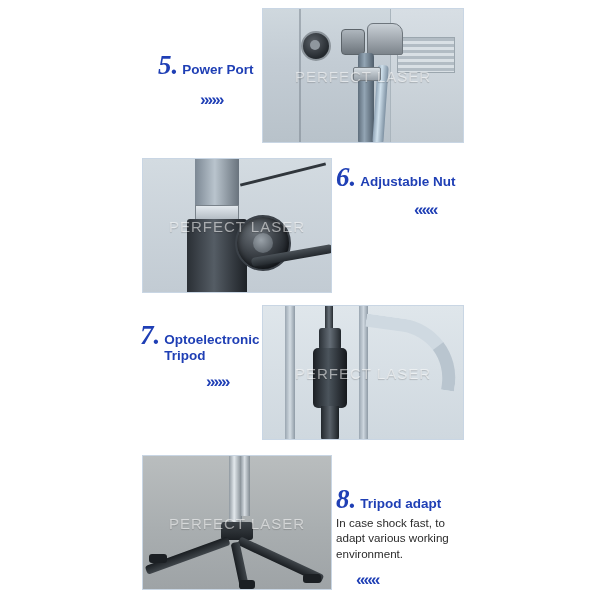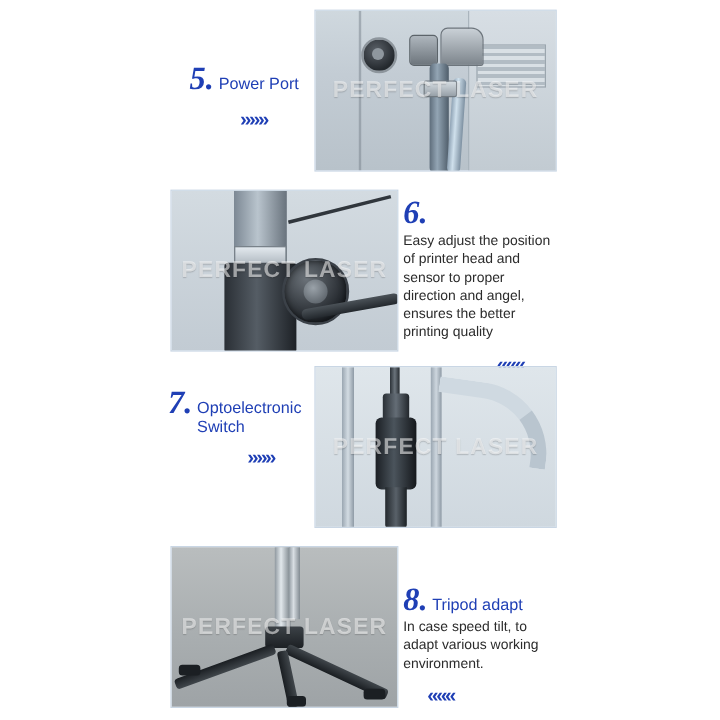--- a/index.html
+++ b/index.html
@@ -27,22 +27,22 @@
     background: #dfe6ec;
     overflow: hidden;
     box-sizing: border-box;
   }
   .photo .wm {
     position: absolute;
     left: 50%;
     top: 50%;
     transform: translate(-50%, -50%);
     color: rgba(255,255,255,0.55);
-    font-weight: bold;
-    font-size: 19px;
+    font-weight: normal;
+    font-size: 15px;
     letter-spacing: 1px;
     white-space: nowrap;
     font-family: "Liberation Sans", sans-serif;
     text-shadow: 0 1px 1px rgba(0,0,0,0.18);
     pointer-events: none;
   }
 
   
   .txt {
     position: absolute;
@@ -55,21 +55,21 @@
   .num {
     color: #1f3fb5;
     font-family: "Liberation Serif", serif;
     font-style: italic;
     font-weight: bold;
     font-size: 27px;
     line-height: 1;
   }
   .title {
     color: #1f3fb5;
-    font-weight: normal;
+    font-weight: bold;
     font-size: 13.5px;
     line-height: 1.15;
   }
   .desc {
     color: #2b2b2b;
     font-size: 11.6px;
     line-height: 1.32;
     margin-top: 2px;
     max-width: 128px;
   }
@@ -294,40 +294,40 @@
     <div class="body"></div>
     <div class="nutwheel"></div>
     <div class="wire"></div>
     <div class="wire2"></div>
     <div class="wm">PERFECT LASER</div>
   </div>
 
   <div class="txt" id="txt6">
     <div class="head">
       <span class="num">6.</span>
+      <span class="title">Adjustable Nut</span>
     </div>
-    <div class="desc">Easy adjust the position of printer head and sensor to proper direction and angel, ensures the better printing quality</div>
     <div class="arrows">«««</div>
   </div>
 
   <div class="photo" id="photo7">
     <div class="bgtube"></div>
     <div class="bgtube2"></div>
     <div class="sensor-cable"></div>
     <div class="sensor-top"></div>
     <div class="sensor"></div>
     <div class="sensor-bot"></div>
     <div class="hook"></div>
     <div class="wm">PERFECT LASER</div>
   </div>
 
   <div class="txt" id="txt7">
     <div class="head">
       <span class="num">7.</span>
-      <span class="title">Optoelectronic Switch</span>
+      <span class="title">Optoelectronic Tripod</span>
     </div>
     <div class="arrows">»»»</div>
   </div>
 
   <div class="photo" id="photo8">
     <div class="pole"></div>
     <div class="pole2"></div>
     <div class="hub"></div>
     <div class="leg leg-l"></div>
     <div class="leg leg-r"></div>
@@ -336,17 +336,17 @@
     <div class="foot2"></div>
     <div class="foot3"></div>
     <div class="wm">PERFECT LASER</div>
   </div>
 
   <div class="txt" id="txt8">
     <div class="head">
       <span class="num">8.</span>
       <span class="title">Tripod adapt</span>
     </div>
-    <div class="desc">In case speed tilt, to adapt various working environment.</div>
+    <div class="desc">In case shock fast, to adapt various working environment.</div>
     <div class="arrows">«««</div>
   </div>
 
 </div>
 
 </body></html>

